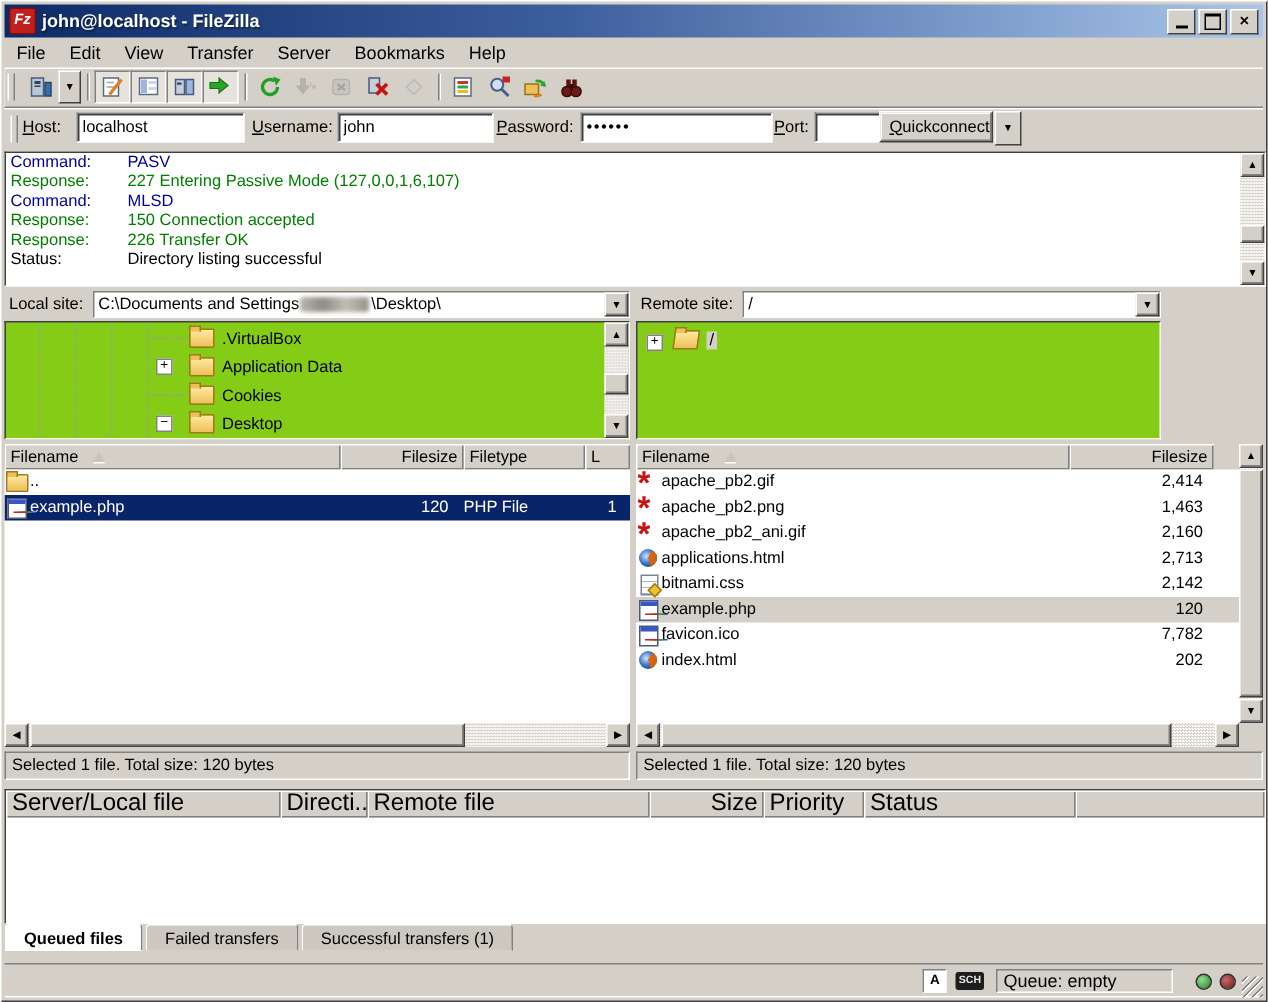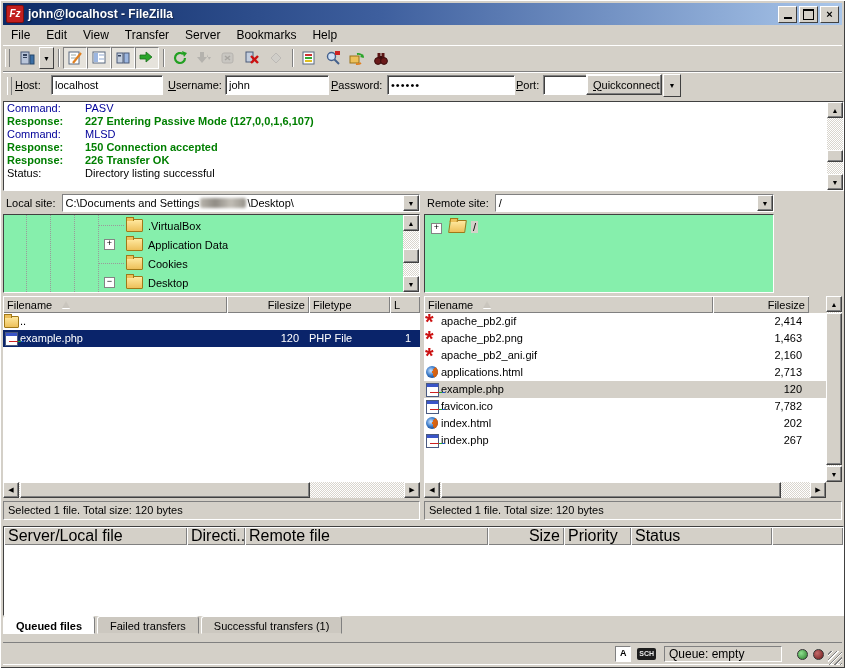--- a/index.html
+++ b/index.html
@@ -39,39 +39,39 @@
     box-shadow:inset 1px 1px 0 #404040;font-family:"Liberation Sans",sans-serif;font-size:11px;padding:1px 3px;background:#fff;}
   .qcbtn{position:absolute;left:583px;top:2px;width:76px;height:21px;font-size:11px;
     border:1px solid;border-color:#fff #404040 #404040 #fff;background:#D4D0C8;box-shadow:inset -1px -1px 0 #808080, inset 1px 1px 0 #ffffff;
     font-family:"Liberation Sans",sans-serif;}
   .qcdrop{position:absolute;left:660px;top:2px;width:16px;height:21px;display:flex;align-items:center;justify-content:center;font-size:7px;}
   
   .log{position:absolute;left:3px;top:101px;width:839px;height:88px;background:#fff;
     border:1px solid;border-color:#404040 #fff #fff #404040;font-size:11px;overflow:hidden;}
   .logline{display:flex;height:13px;line-height:13px;}
   .loglabel{width:78px;padding-left:3px;flex:0 0 auto;}
-  .c-command{color:#000099;} .c-response{color:#007f00;font-weight:bold;} .c-status{color:#000;}
+  .c-command{color:#000099;} .c-response{color:#007f00;} .c-status{color:#000;}
   .log .vscroll{position:absolute;right:0;top:0;bottom:0;}
   
   .vscroll{width:16px;background:#EDEAE3;background-image:repeating-conic-gradient(#ffffff 0 25%, #d9d5cd 0 50%);background-size:2px 2px;}
   .hscroll{height:16px;background:#EDEAE3;background-image:repeating-conic-gradient(#ffffff 0 25%, #d9d5cd 0 50%);background-size:2px 2px;position:relative;}
   .sbtn{position:absolute;width:16px;height:16px;display:flex;align-items:center;justify-content:center;
     font-size:7px;color:#000;border:1px solid;border-color:#fff #404040 #404040 #fff;background:#D4D0C8;box-shadow:inset -1px -1px 0 #808080;box-sizing:border-box;}
   .sthumb{position:absolute;border:1px solid;border-color:#fff #404040 #404040 #fff;background:#D4D0C8;box-shadow:inset -1px -1px 0 #808080;box-sizing:border-box;}
   
   .panel{position:absolute;font-size:11px;}
   .siterow{position:absolute;left:0;top:0;right:0;height:20px;display:flex;align-items:center;}
   .sitelabel{padding:0 6px 0 3px;flex:0 0 auto;}
   .combo{flex:1;height:18px;border:1px solid;border-color:#808080 #fff #fff #808080;background:#fff;
     display:flex;align-items:center;position:relative;padding-left:3px;box-sizing:border-box;}
   .combodrop{position:absolute;right:0;top:0;width:16px;height:16px;display:flex;align-items:center;justify-content:center;
     font-size:7px;border:1px solid;border-color:#fff #404040 #404040 #fff;background:#D4D0C8;box-shadow:inset -1px -1px 0 #808080;box-sizing:border-box;}
   .blurname{display:inline-block;width:46px;height:10px;margin:0 1px;border-radius:2px;
     background:linear-gradient(90deg,#b9b5ad,#8f8b84,#c2beb6,#96928a);filter:blur(1.5px);vertical-align:middle;}
-  .treebox{position:absolute;left:0;top:21px;right:0;bottom:0;background:#86efac;
+  .treebox{position:absolute;left:0;top:21px;right:0;bottom:0;background:#84cc16;
     border:1px solid;border-color:#404040 #fff #fff #404040;overflow:hidden;}
   .guide{position:absolute;top:0;bottom:0;border-left:1px dotted #9a9a9a;}
   .trow{position:absolute;left:0;right:0;height:19px;display:flex;align-items:center;}
   .expander{position:absolute;width:9px;height:9px;border:1px solid #848484;background:#fff;
     font-size:9px;line-height:7px;text-align:center;color:#000;}
   .fold{display:inline-block;width:15px;height:11px;background:linear-gradient(#ffe9a0,#edc05a);
     border:1px solid #a07818;border-radius:1px;position:relative;margin-right:5px;flex:0 0 auto;}
   .fold::before{content:"";position:absolute;left:-1px;top:-3px;width:6px;height:3px;background:#edc05a;border:1px solid #a07818;border-bottom:none;}
   .tsel{background:#D4D0C8;padding:0 2px;}
   
@@ -458,40 +458,40 @@
       <div class="frow">
           <span class="ficon" data-icon="apache"></span>
           <span class="fname" style="width:271px">apache_pb2_ani.gif</span>
           <span class="num" style="width:96px">2,160</span>
         </div>
       <div class="frow">
           <span class="ficon" data-icon="firefox"></span>
           <span class="fname" style="width:271px">applications.html</span>
           <span class="num" style="width:96px">2,713</span>
         </div>
+      <div class="frow">
+          <span class="ficon" data-icon="css"></span>
+          <span class="fname" style="width:271px">bitnami.css</span>
+          <span class="num" style="width:96px">2,142</span>
+        </div>
       <div class="frow isel">
           <span class="ficon" data-icon="php"></span>
           <span class="fname" style="width:271px">example.php</span>
           <span class="num" style="width:96px">120</span>
         </div>
       <div class="frow">
           <span class="ficon" data-icon="php"></span>
           <span class="fname" style="width:271px">favicon.ico</span>
           <span class="num" style="width:96px">7,782</span>
         </div>
       <div class="frow">
           <span class="ficon" data-icon="firefox"></span>
           <span class="fname" style="width:271px">index.html</span>
           <span class="num" style="width:96px">202</span>
         </div>
-      <div class="frow">
-          <span class="ficon" data-icon="php"></span>
-          <span class="fname" style="width:271px">index.php</span>
-          <span class="num" style="width:96px">267</span>
-        </div>
     </div>
     <div class="vscroll" style="position:absolute;right:0;top:0;bottom:0;">
       <div class="sbtn" style="top:0;left:0;">▲</div>
       <div class="sthumb" style="left:0;width:16px;top:17px;bottom:17px;"></div>
       <div class="sbtn" style="bottom:0;left:0;">▼</div>
     </div>
   </div>
   <div class="hscroll" style="position:absolute;left:424px;top:482px;width:402px;">
     <div class="sbtn" style="left:0;top:0">◀</div>
     <div class="sthumb" style="left:17px;top:0;height:16px;width:340px"></div>
@@ -500,21 +500,21 @@
   <div class="stripe" style="left:424px;top:501px;width:418px;">Selected 1 file. Total size: 120 bytes</div>
 
   <div class="queue">
     <div class="listhead" style="height:18px">
       <div class="hcell" style="width:183px">
           <span>Server/Local file</span>
         </div>
       <div class="hcell" style="width:58px">
           <span>Directi...</span>
         </div>
-      <div class="hcell" style="width:243px">
+      <div class="hcell" style="width:188px">
           <span>Remote file</span>
         </div>
       <div class="hcell" style="width:76px;justify-content:flex-end">
           <span>Size</span>
         </div>
       <div class="hcell" style="width:67px">
           <span>Priority</span>
         </div>
       <div class="hcell" style="width:141px">
           <span>Status</span>

